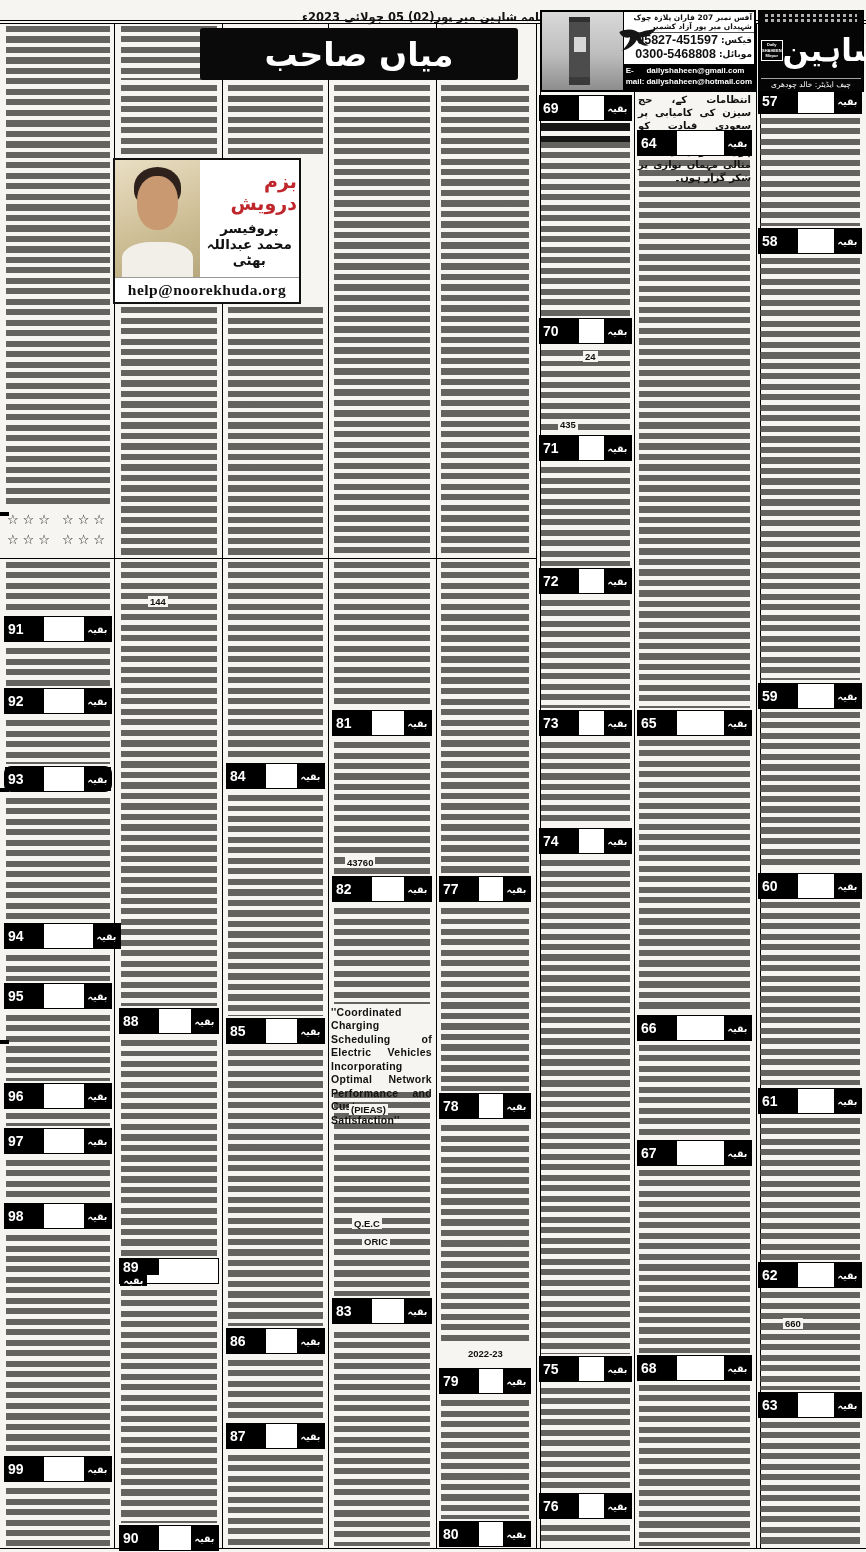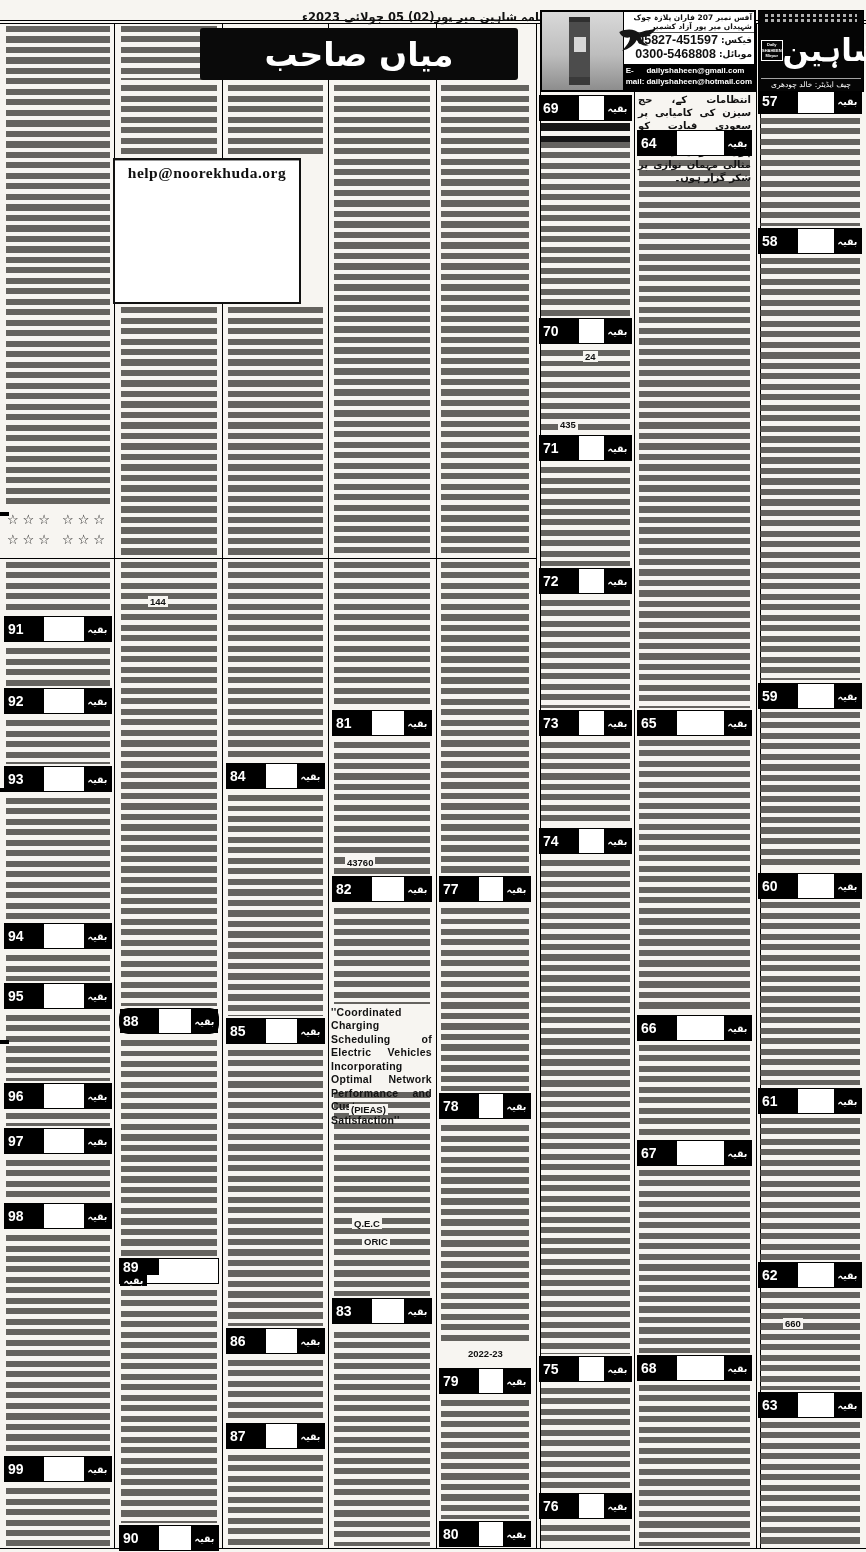--- a/index.html
+++ b/index.html
@@ -77,20 +77,31 @@
 <div class="page">
 
   <div class="abs dateline">روزنامہ شاہین میر پور(02) 05 جولائی 2023ء</div>
   <div class="abs dblrule" style="left:0;top:20px;width:866px;"></div>
 
   <div class="abs title-bar">
     <span class="t">میاں صاحب</span>
   </div>
 
   <div class="abs author-box">
+    <div class="author-top">
+      <div class="portrait">
+        <div class="hair"></div>
+        <div class="face"></div>
+        <div class="shirt"></div>
+      </div>
+      <div class="author-right">
+        <span class="feature-name">بزم درویش</span>
+        <span class="author-name">پروفیسر محمد عبداللہ بھٹی</span>
+      </div>
+    </div>
     <div class="author-email">help@noorekhuda.org</div>
   </div>
 
   <div class="abs mast-ad">
     <div class="monument">
       <div class="tower"></div>
     </div>
     <div class="mast-right">
       <div class="mast-addr">آفس نمبر 207 فاران پلازہ چوک شہیداں میر پور آزاد کشمیر</div>
       <svg class="eagle" viewBox="0 0 60 40">
@@ -361,21 +372,21 @@
     <div class="abs cbox" style="left: 226px; top: 1328px; width: 99px; text-align: right;">
       <span class="num">86</span>
       <span class="mid"></span>
       <span class="baqia">بقیہ</span>
     </div>
     <div class="abs cbox" style="left: 226px; top: 1423px; width: 99px;">
       <span class="num">87</span>
       <span class="mid"></span>
       <span class="baqia">بقیہ</span>
     </div>
-    <div class="abs cbox" style="left: 119px; top: 1008px; width: 100px; border-radius: 9px;">
+    <div class="abs cbox" style="left: 119px; top: 1008px; width: 100px;">
       <span class="num">88</span>
       <span class="mid"></span>
       <span class="baqia">بقیہ</span>
     </div>
     <div class="abs cbox" style="left: 119px; top: 1258px; width: 100px; flex-direction: column;">
       <span class="num">89</span>
       <span class="mid"></span>
       <span class="baqia">بقیہ</span>
     </div>
     <div class="abs cbox" style="left: 119px; top: 1525px; width: 100px;">
@@ -386,26 +397,26 @@
     <div class="abs cbox" style="left: 4px; top: 616px; width: 108px;">
       <span class="num">91</span>
       <span class="mid"></span>
       <span class="baqia">بقیہ</span>
     </div>
     <div class="abs cbox" style="left: 4px; top: 688px; width: 108px;">
       <span class="num">92</span>
       <span class="mid"></span>
       <span class="baqia">بقیہ</span>
     </div>
-    <div class="abs cbox" style="left: 4px; top: 766px; width: 108px;">
+    <div class="abs cbox" style="left: 4px; top: 766px; width: 108px; border-radius: 7px;">
       <span class="num">93</span>
       <span class="mid"></span>
       <span class="baqia">بقیہ</span>
     </div>
-    <div class="abs cbox" style="left: 4px; top: 923px; width: 108px;">
+    <div class="abs cbox" style="left: 4px; top: 923px; width: 117px;">
       <span class="num">94</span>
       <span class="mid"></span>
       <span class="baqia">بقیہ</span>
     </div>
     <div class="abs cbox" style="left: 4px; top: 983px; width: 108px;">
       <span class="num">95</span>
       <span class="mid"></span>
       <span class="baqia">بقیہ</span>
     </div>
     <div class="abs cbox" style="left: 4px; top: 1083px; width: 108px;">

